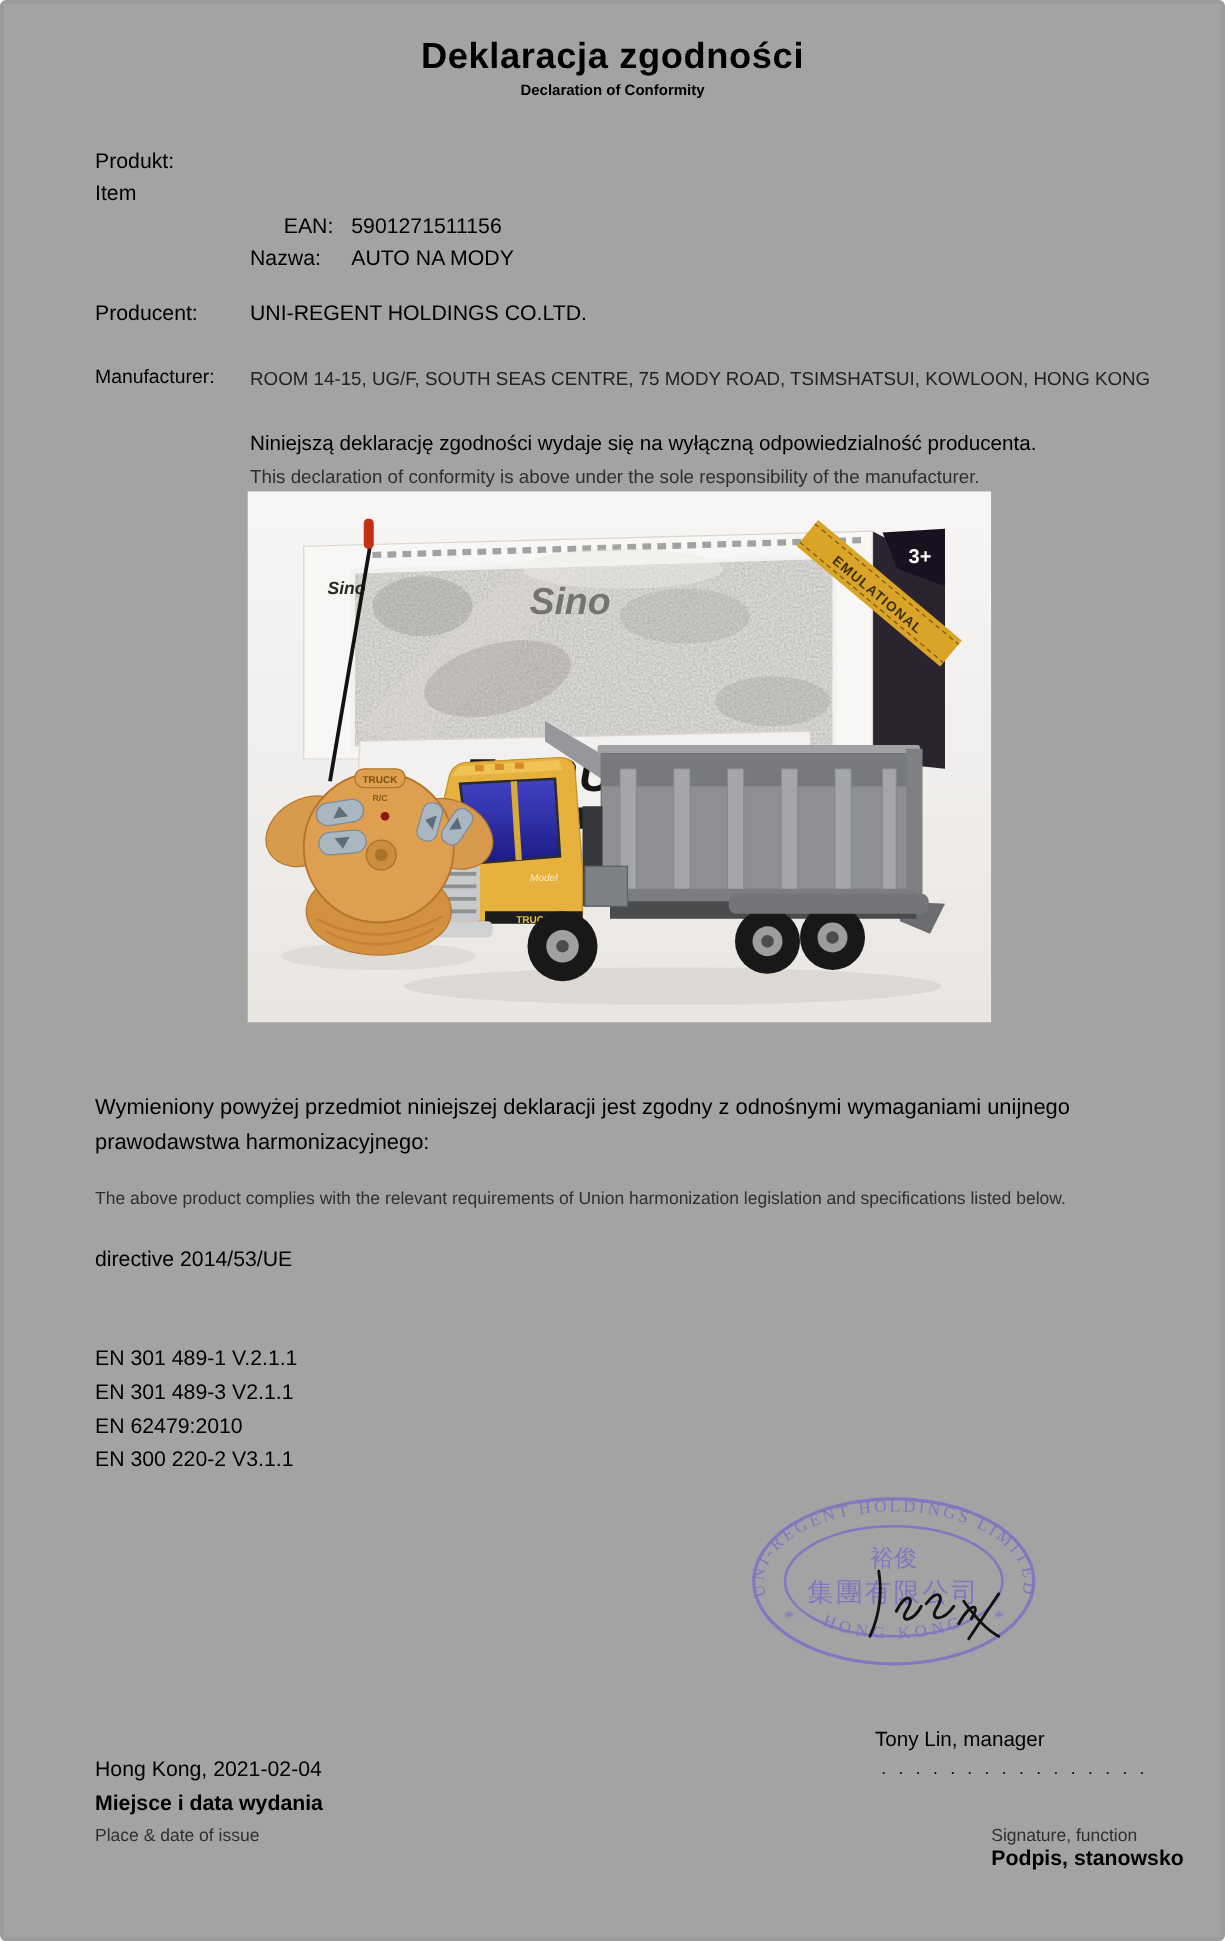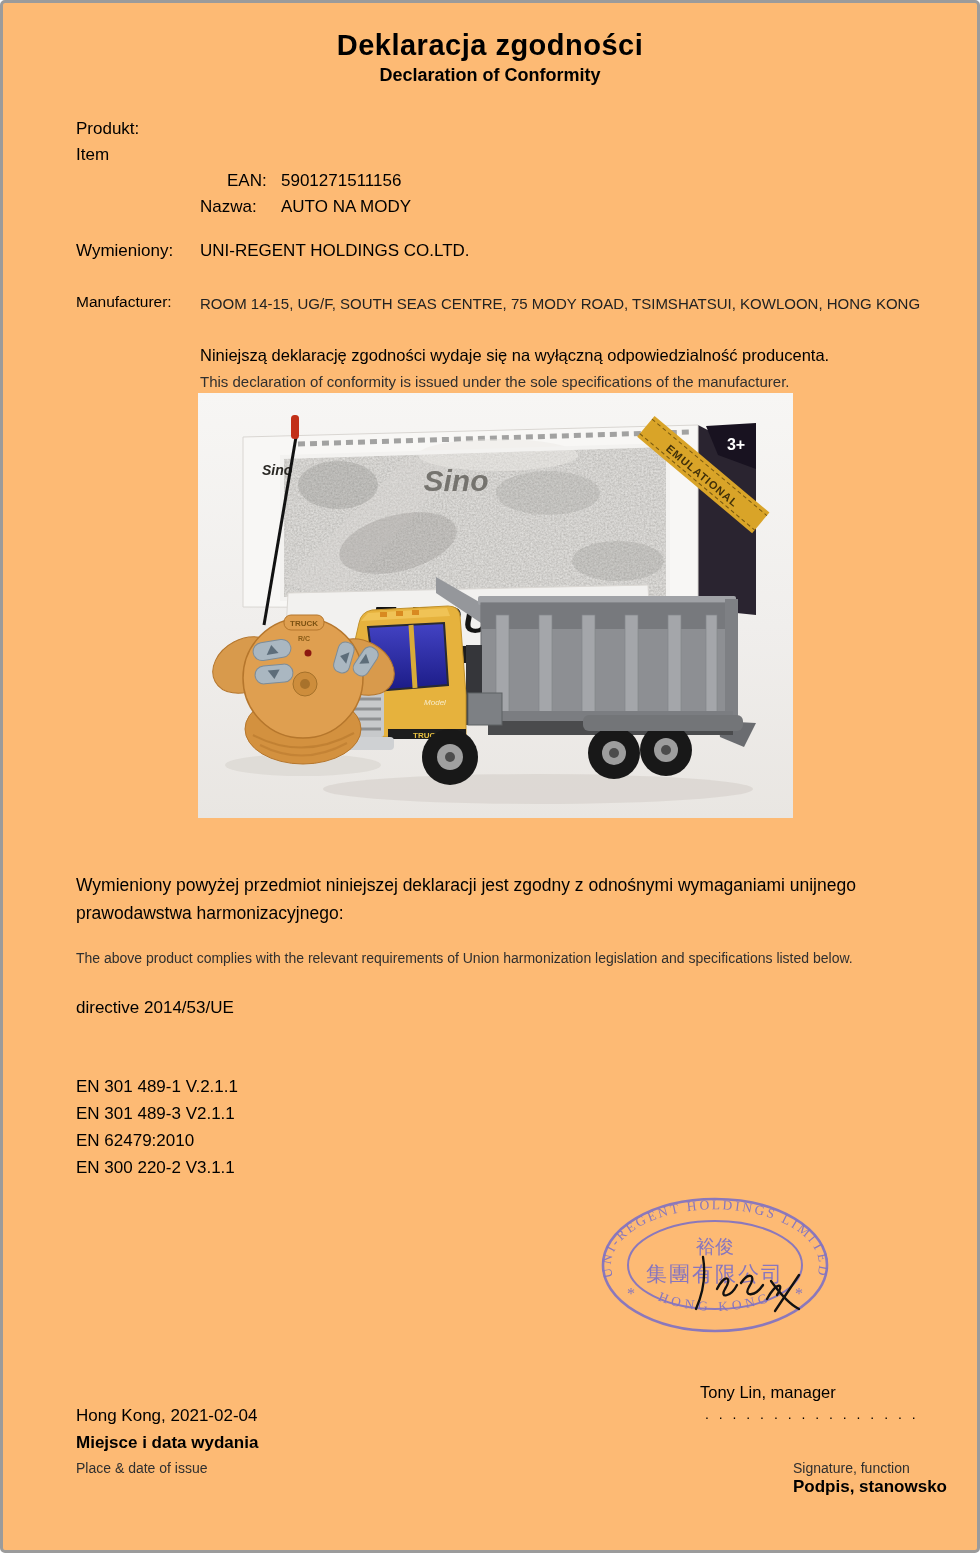--- a/index.html
+++ b/index.html
@@ -1,23 +1,23 @@
 <!DOCTYPE html>
 <html><head>
 <meta charset="utf-8">
 <style>
   html,body { margin:0; padding:0; background:#ffffff; }
   .page {
     position:relative; width:980px; height:1553px; box-sizing:border-box;
-    background:#fdba74; border:3px solid #9b9b9b; border-radius:5px;
+    background:#a3a3a3; border:3px solid #9b9b9b; border-radius:5px;
     font-family:"Liberation Sans", sans-serif; color:#000; overflow:hidden;
   }
   .abs { position:absolute; white-space:nowrap; }
   .title-pl { top:26px; left:0; width:100%; text-align:center; font-size:29px; font-weight:bold; letter-spacing:0.5px; }
-  .title-en { top:62px; left:0; width:100%; text-align:center; font-size:18px; font-weight:bold; }
+  .title-en { top:62px; left:0; width:100%; text-align:center; font-size:12px; font-weight:bold; }
   .t17 { font-size:17px; }
   .t15 { font-size:15.5px; }
   .t14 { font-size:14px; color:#2f2f2f; }
   .t13 { font-size:15px; color:#2f2f2f; }
   .bold { font-weight:bold; }
   .wrap { white-space:normal; }
   .photo { left:195px; top:390px; width:595px; height:425px; }
   .standards div { height:27px; }
   .dots { letter-spacing:3px; font-size:14px; }
 </style>
@@ -29,27 +29,27 @@
   <div class="abs title-pl">Deklaracja zgodności</div>
   <div class="abs title-en">Declaration of Conformity</div>
 
   <div class="abs t17" style="left:73px; top:116px;">Produkt:</div>
   <div class="abs t17" style="left:73px; top:142px;">Item</div>
   <div class="abs t17" style="left:197px; top:168px;margin-left:27px;">EAN:</div>
   <div class="abs t17" style="left:278px; top:168px;">5901271511156</div>
   <div class="abs t17" style="left:197px; top:194px;">Nazwa:</div>
   <div class="abs t17" style="left:278px; top:194px;">AUTO NA MODY</div>
 
-  <div class="abs t17" style="left:73px; top:238px;">Wymieniony:</div>
+  <div class="abs t17" style="left:73px; top:238px;">Producent:</div>
   <div class="abs t17" style="left:197px; top:238px;">UNI-REGENT HOLDINGS CO.LTD.</div>
   <div class="abs t15" style="left:73px; top:290px;">Manufacturer:</div>
   <div class="abs t13" style="left:197px; top:292px; color:#222;">ROOM 14-15, UG/F, SOUTH SEAS CENTRE, 75 MODY ROAD, TSIMSHATSUI, KOWLOON, HONG KONG</div>
 
   <div class="abs" style="left:197px; top:343px; font-size:16.5px;">Niniejszą deklarację zgodności wydaje się na wyłączną odpowiedzialność producenta.</div>
-  <div class="abs t13" style="left:197px; top:370px;">This declaration of conformity is issued under the sole specifications of the manufacturer.</div>
+  <div class="abs t13" style="left:197px; top:370px;">This declaration of conformity is above under the sole responsibility of the manufacturer.</div>
 
   <div class="abs photo">
     <svg width="595" height="425" viewBox="0 0 595 425" xmlns="http://www.w3.org/2000/svg">
       <defs>
         <linearGradient id="photobg" x1="0" y1="0" x2="0" y2="1">
           <stop offset="0" stop-color="#f7f6f4"></stop>
           <stop offset="0.55" stop-color="#f0eeec"></stop>
           <stop offset="1" stop-color="#e9e6e2"></stop>
         </linearGradient>
         <linearGradient id="winblue" x1="0" y1="0" x2="0" y2="1">

